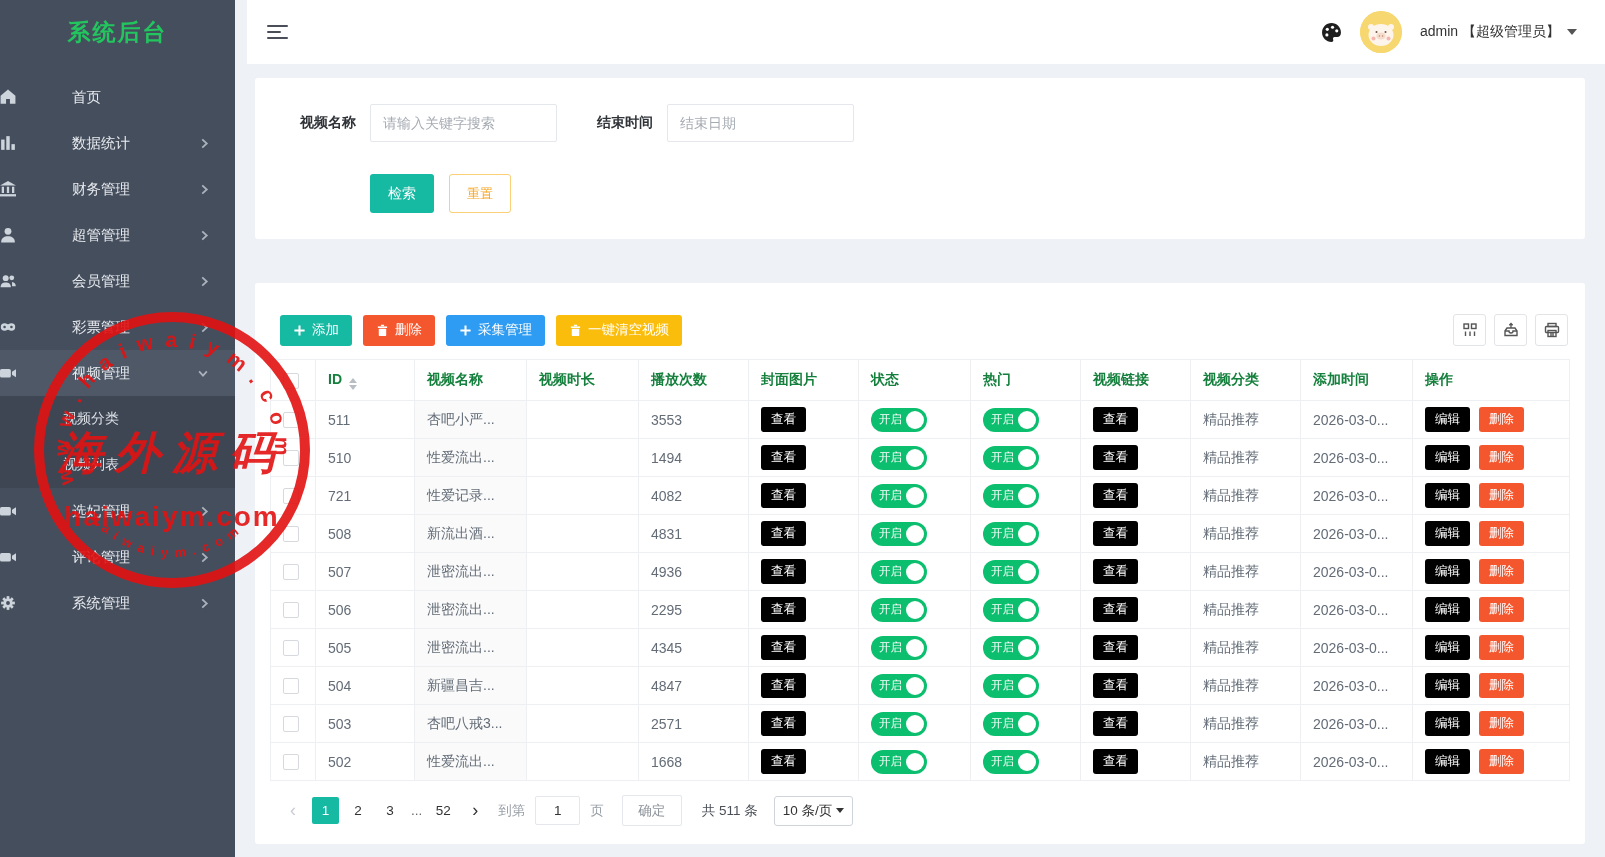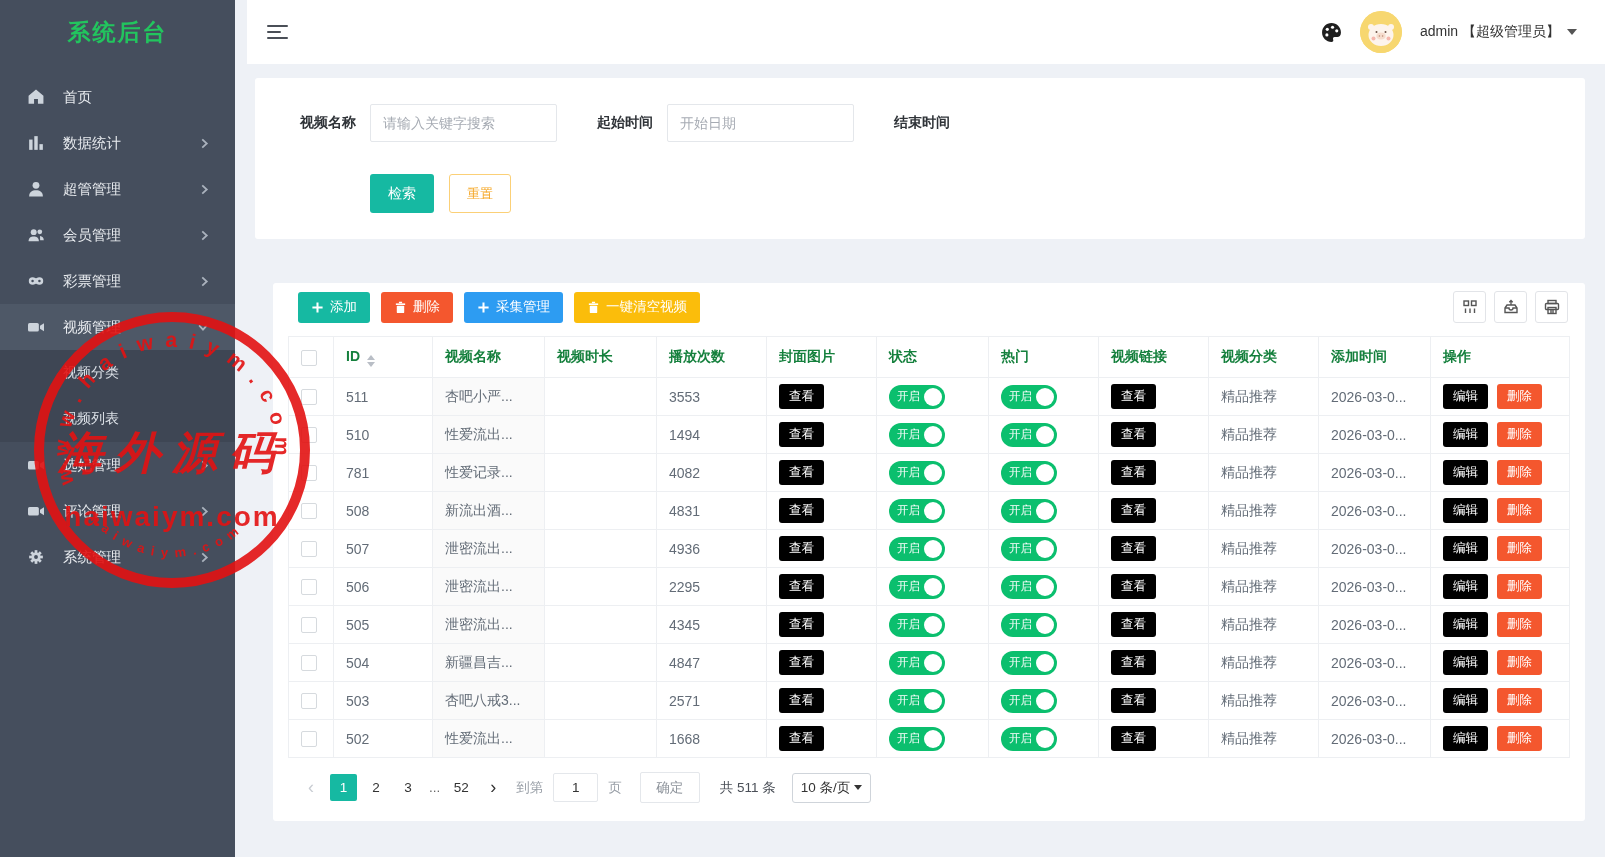--- a/index.html
+++ b/index.html
@@ -3,21 +3,21 @@
 <meta charset="utf-8">
 <style>
   * { margin:0; padding:0; box-sizing:border-box; }
   body { font-family:"Liberation Sans","DejaVu Sans",sans-serif; }
   .app { position:relative; width:1605px; height:857px; overflow:hidden; background:#eef1f6; display:flex; }
 
   
   .sidebar { width:235px; min-width:235px; height:100%; background:#454e5d; color:#e8ebef; z-index:2; }
   .logo { height:64px; line-height:64px; text-align:center; font-size:23px; font-weight:700; letter-spacing:2px; color:#22c55e; }
   .nav { margin-top:10px; }
-  .nav-item { position:relative; height:46px; display:flex; align-items:center; padding-left:28px; cursor:pointer; font-size:14.5px; }
+  .nav-item { position:relative; height:46px; display:flex; align-items:center; cursor:pointer; font-size:14.5px;gap:37px; }
   .nav-item .ico { width:16px; height:16px; margin-right:19px; color:#cdd4dc; display:inline-flex; }
   .nav-item .chev { position:absolute; right:26px; color:#aab2bd; display:inline-flex; }
   .nav-item.active { background:#4e5867; }
   .submenu { background:#3e4654; }
   .sub-item { height:46px; display:flex; align-items:center; padding-left:63px; font-size:14px; color:#dde2e8; cursor:pointer; }
 
   
   .main { flex:1; display:flex; flex-direction:column; height:100%; }
   .topbar { height:64px; background:#fff; display:flex; align-items:center; padding:0 28px 0 20px;margin-left:12px; }
   .burger { width:22px; height:15px; position:relative; cursor:pointer; }
@@ -39,21 +39,21 @@
   .f-group { display:flex; align-items:center; }
   .f-label { font-size:14px; font-weight:700; color:#2f3338; margin-right:14px; white-space:nowrap; }
   .f-input { width:187px; height:38px; border:1px solid #e4e7eb; border-radius:2px; padding:0 12px; font-size:14px; color:#333; font-family:inherit; }
   .f-input::placeholder { color:#a6abb3; }
   .btn-row { margin-top:32px; margin-left:70px; display:flex; gap:15px; }
   .btn { border:none; border-radius:3px; cursor:pointer; font-family:inherit; }
   .btn-search { width:64px; height:39px; background:#16b9a2; color:#fff; font-size:14px; }
   .btn-reset { width:62px; height:39px; background:#fff; border:1px solid #fbd077; color:#f5a623; font-size:13px; }
 
   
-  .table-card { padding:8px 15px 8px;margin-left:18px; }
+  .table-card { padding:31px 15px 8px; }
   .toolbar { display:flex; align-items:center; padding:0 2px 0 10px; }
   .tb-btn { height:31px; border:none; border-radius:3px; color:#fff; font-size:13.5px; padding:0 13px; margin-right:11px; cursor:pointer; display:inline-flex; align-items:center; gap:6px; font-family:inherit; }
   .tb-add { background:#16b9a2; }
   .tb-del { background:#f4572e; }
   .tb-collect { background:#2d9cf2; }
   .tb-clear { background:#fbbd0b; }
   .tool-icons { margin-left:auto; display:flex; gap:8px; }
   .ic-btn { width:33px; height:32px; border:1px solid #e2e4e8; background:#fff; border-radius:3px; display:inline-flex; align-items:center; justify-content:center; color:#555; cursor:pointer; }
 
   
@@ -118,20 +118,37 @@
             </svg>
           </span>
         <span>数据统计</span>
         <span class="chev">
             <svg viewBox="0 0 10 14" width="9" height="13">
               <path d="M2.5 2.5 L7.5 7 L2.5 11.5" fill="none" stroke="currentColor" stroke-width="2"></path>
             </svg>
           </span>
       </div>
 
+      <div class="nav-item">
+        <span class="ico">
+            <svg viewBox="0 0 14 14" width="16" height="16">
+              <path d="M7 0 L14 4 H0 Z" fill="currentColor"></path>
+              <rect x="1.5" y="5" width="2" height="5.5" fill="currentColor"></rect>
+              <rect x="6" y="5" width="2" height="5.5" fill="currentColor"></rect>
+              <rect x="10.5" y="5" width="2" height="5.5" fill="currentColor"></rect>
+              <rect x="0" y="11.5" width="14" height="2" fill="currentColor"></rect>
+            </svg>
+          </span>
+        <span>财务管理</span>
+        <span class="chev">
+            <svg viewBox="0 0 10 14" width="9" height="13">
+              <path d="M2.5 2.5 L7.5 7 L2.5 11.5" fill="none" stroke="currentColor" stroke-width="2"></path>
+            </svg>
+          </span>
+      </div>
 
       <div class="nav-item">
         <span class="ico">
             <svg viewBox="0 0 14 14" width="16" height="16">
               <circle cx="7" cy="3.8" r="3" fill="currentColor"></circle>
               <path d="M1 13.5 C1 9.8 3.6 8.2 7 8.2 S13 9.8 13 13.5 Z" fill="currentColor"></path>
             </svg>
           </span>
         <span>超管管理</span>
         <span class="chev">
@@ -296,25 +313,22 @@
 
     <div class="content">
 
       <section class="card filter-card">
         <div class="filter-row">
           <div class="f-group">
             <span class="f-label">视频名称</span>
             <input class="f-input" type="text" placeholder="请输入关键字搜索" style="">
           </div>
           <div class="f-group">
-            <span class="f-label">起始时间</span>
-            <input class="f-input" type="text" placeholder="开始日期" style="">
-          </div>
-          <div class="f-group">
             <span class="f-label">结束时间</span>
+            <input class="f-input" type="text" placeholder="结束日期" style="">
           </div>
         </div>
         <div class="btn-row">
           <button class="btn btn-search">检索</button>
           <button class="btn btn-reset">重置</button>
         </div>
       </section>
 
       <section class="card table-card">
 
@@ -446,21 +460,21 @@
                     <span class="tg-t">开启</span>
                     <span class="tg-k"></span>
                   </span></td>
                 <td><button class="mini teal">查看</button></td>
                 <td>精品推荐</td>
                 <td>2026-03-0...</td>
                 <td><button class="mini teal">编辑</button><button class="mini red">删除</button></td>
               </tr>
               <tr>
                 <td><span class="cb"></span></td>
-                <td>781</td>
+                <td>721</td>
                 <td class="c-name">性爱记录...</td>
                 <td></td>
                 <td>4082</td>
                 <td><button class="mini teal">查看</button></td>
                 <td><span class="toggle">
                     <span class="tg-t">开启</span>
                     <span class="tg-k"></span>
                   </span></td>
                 <td><span class="toggle">
                     <span class="tg-t">开启</span>

